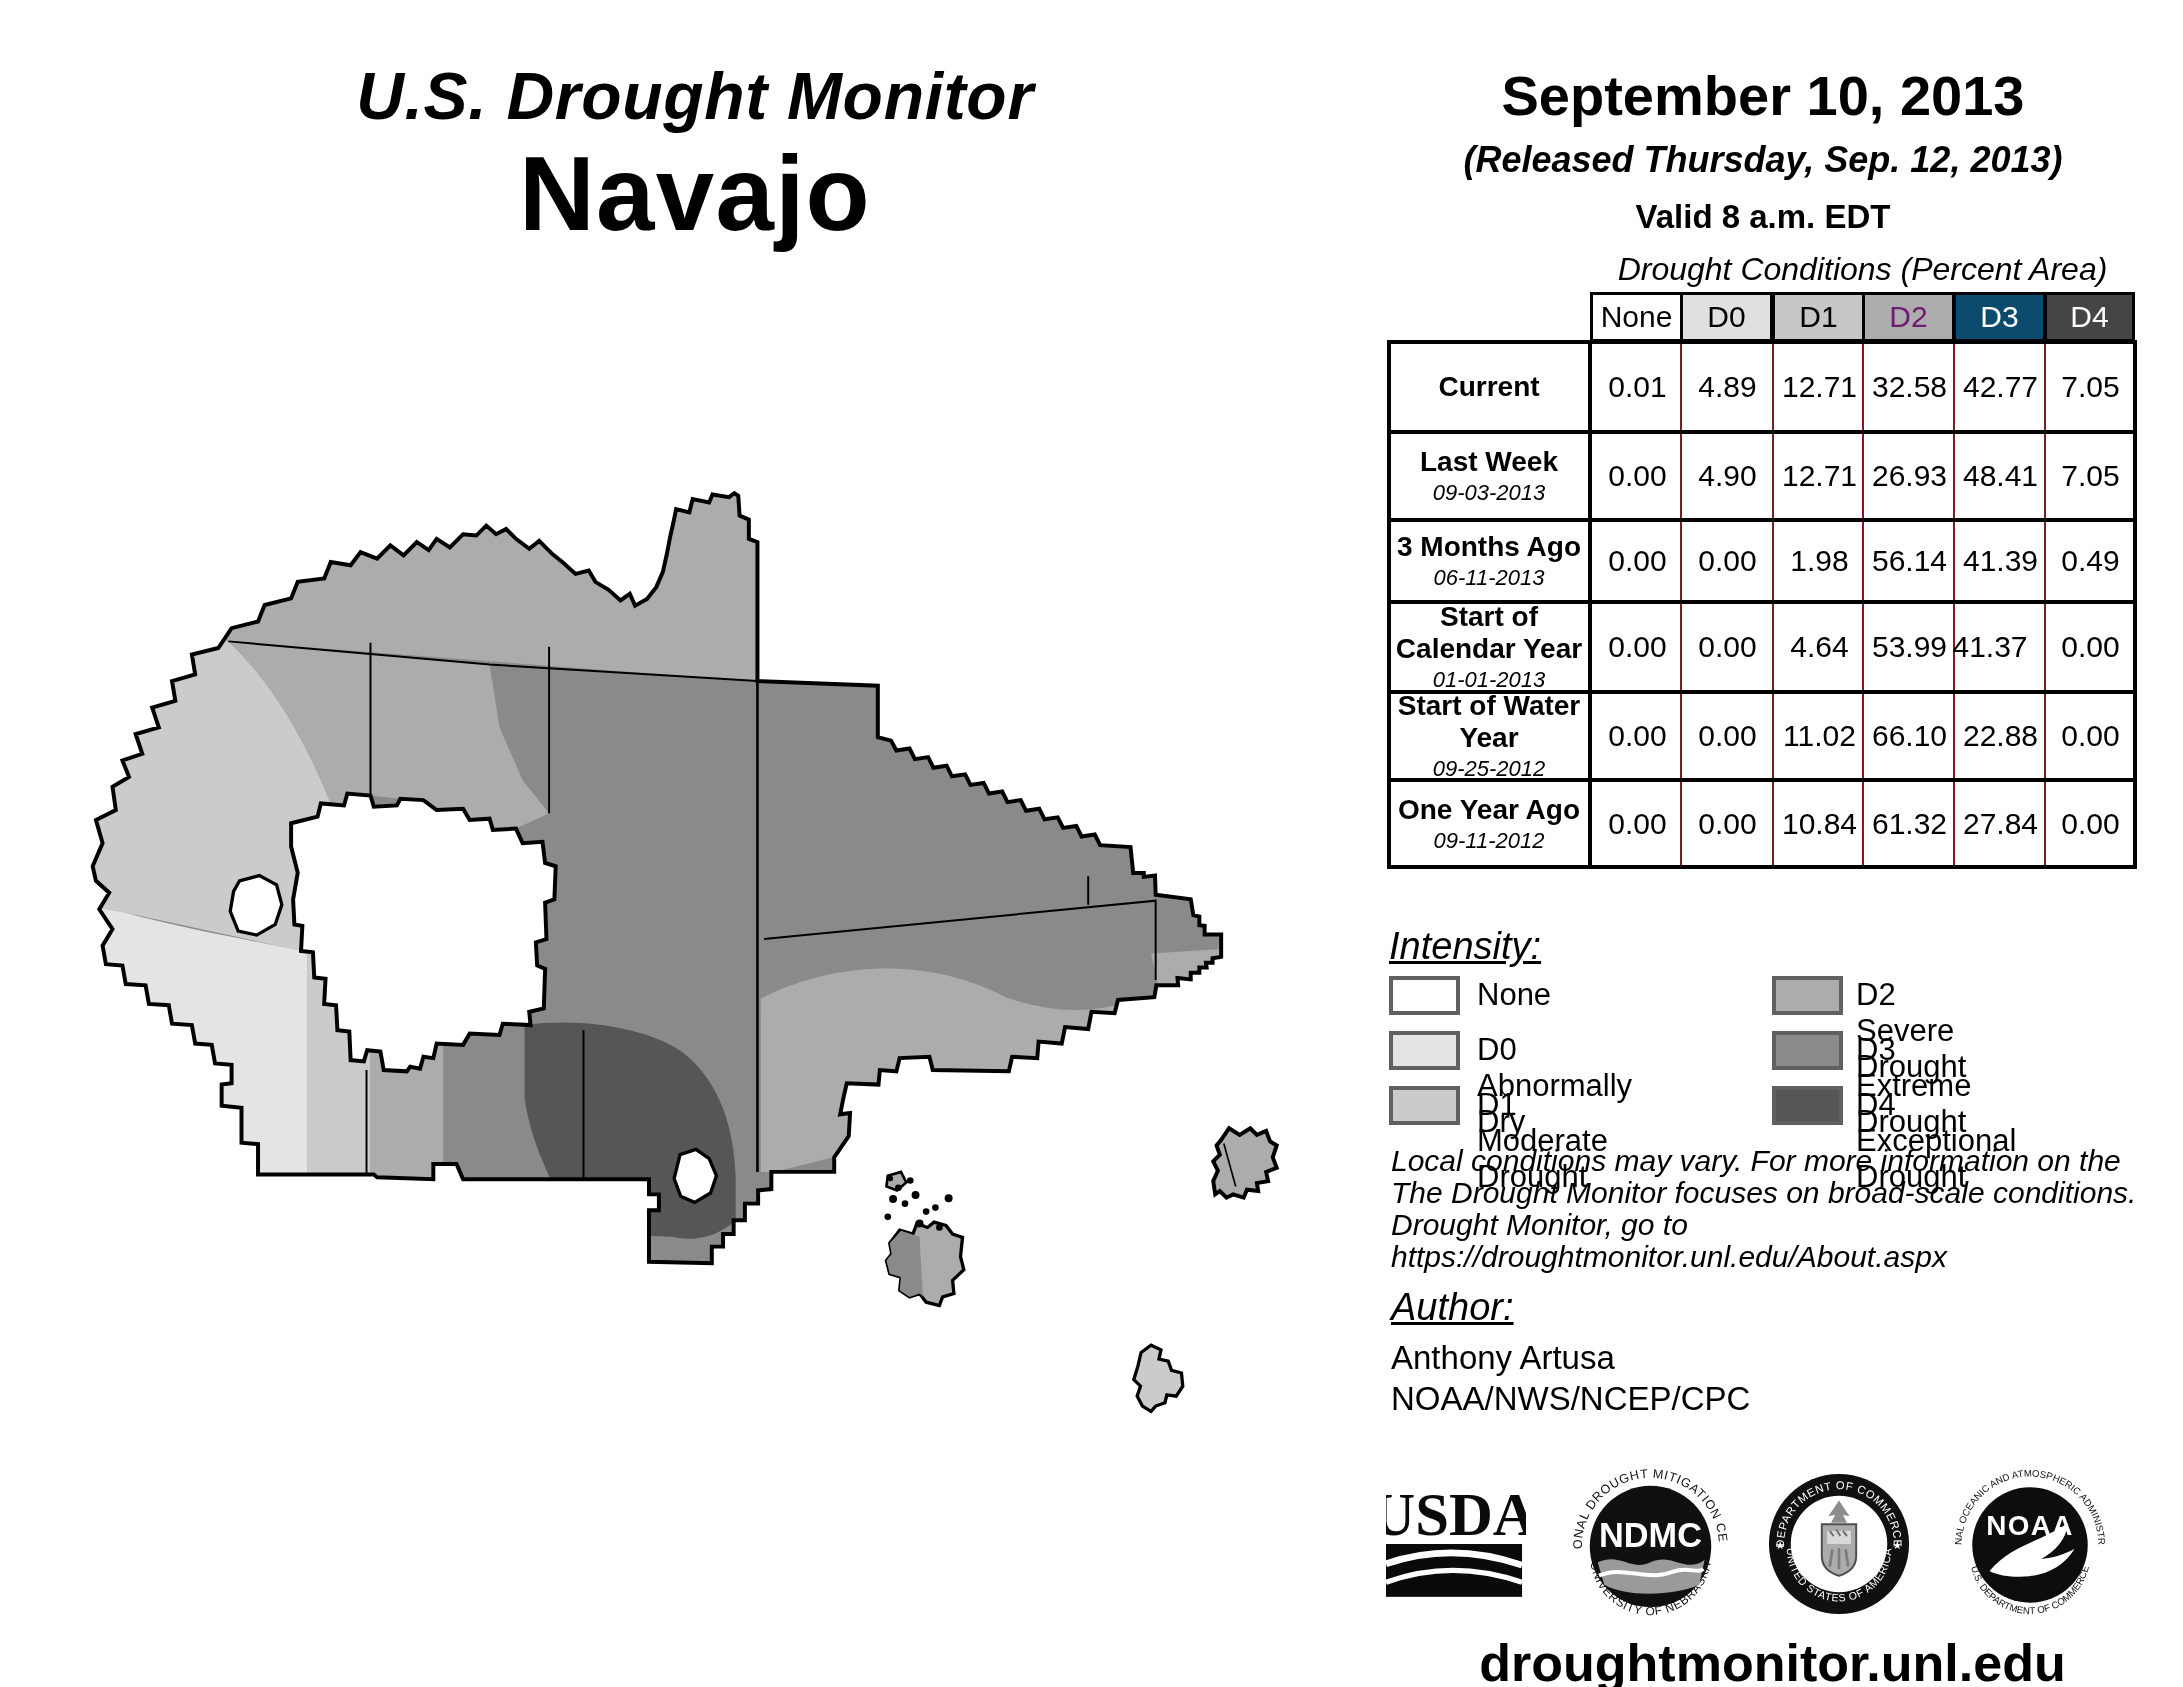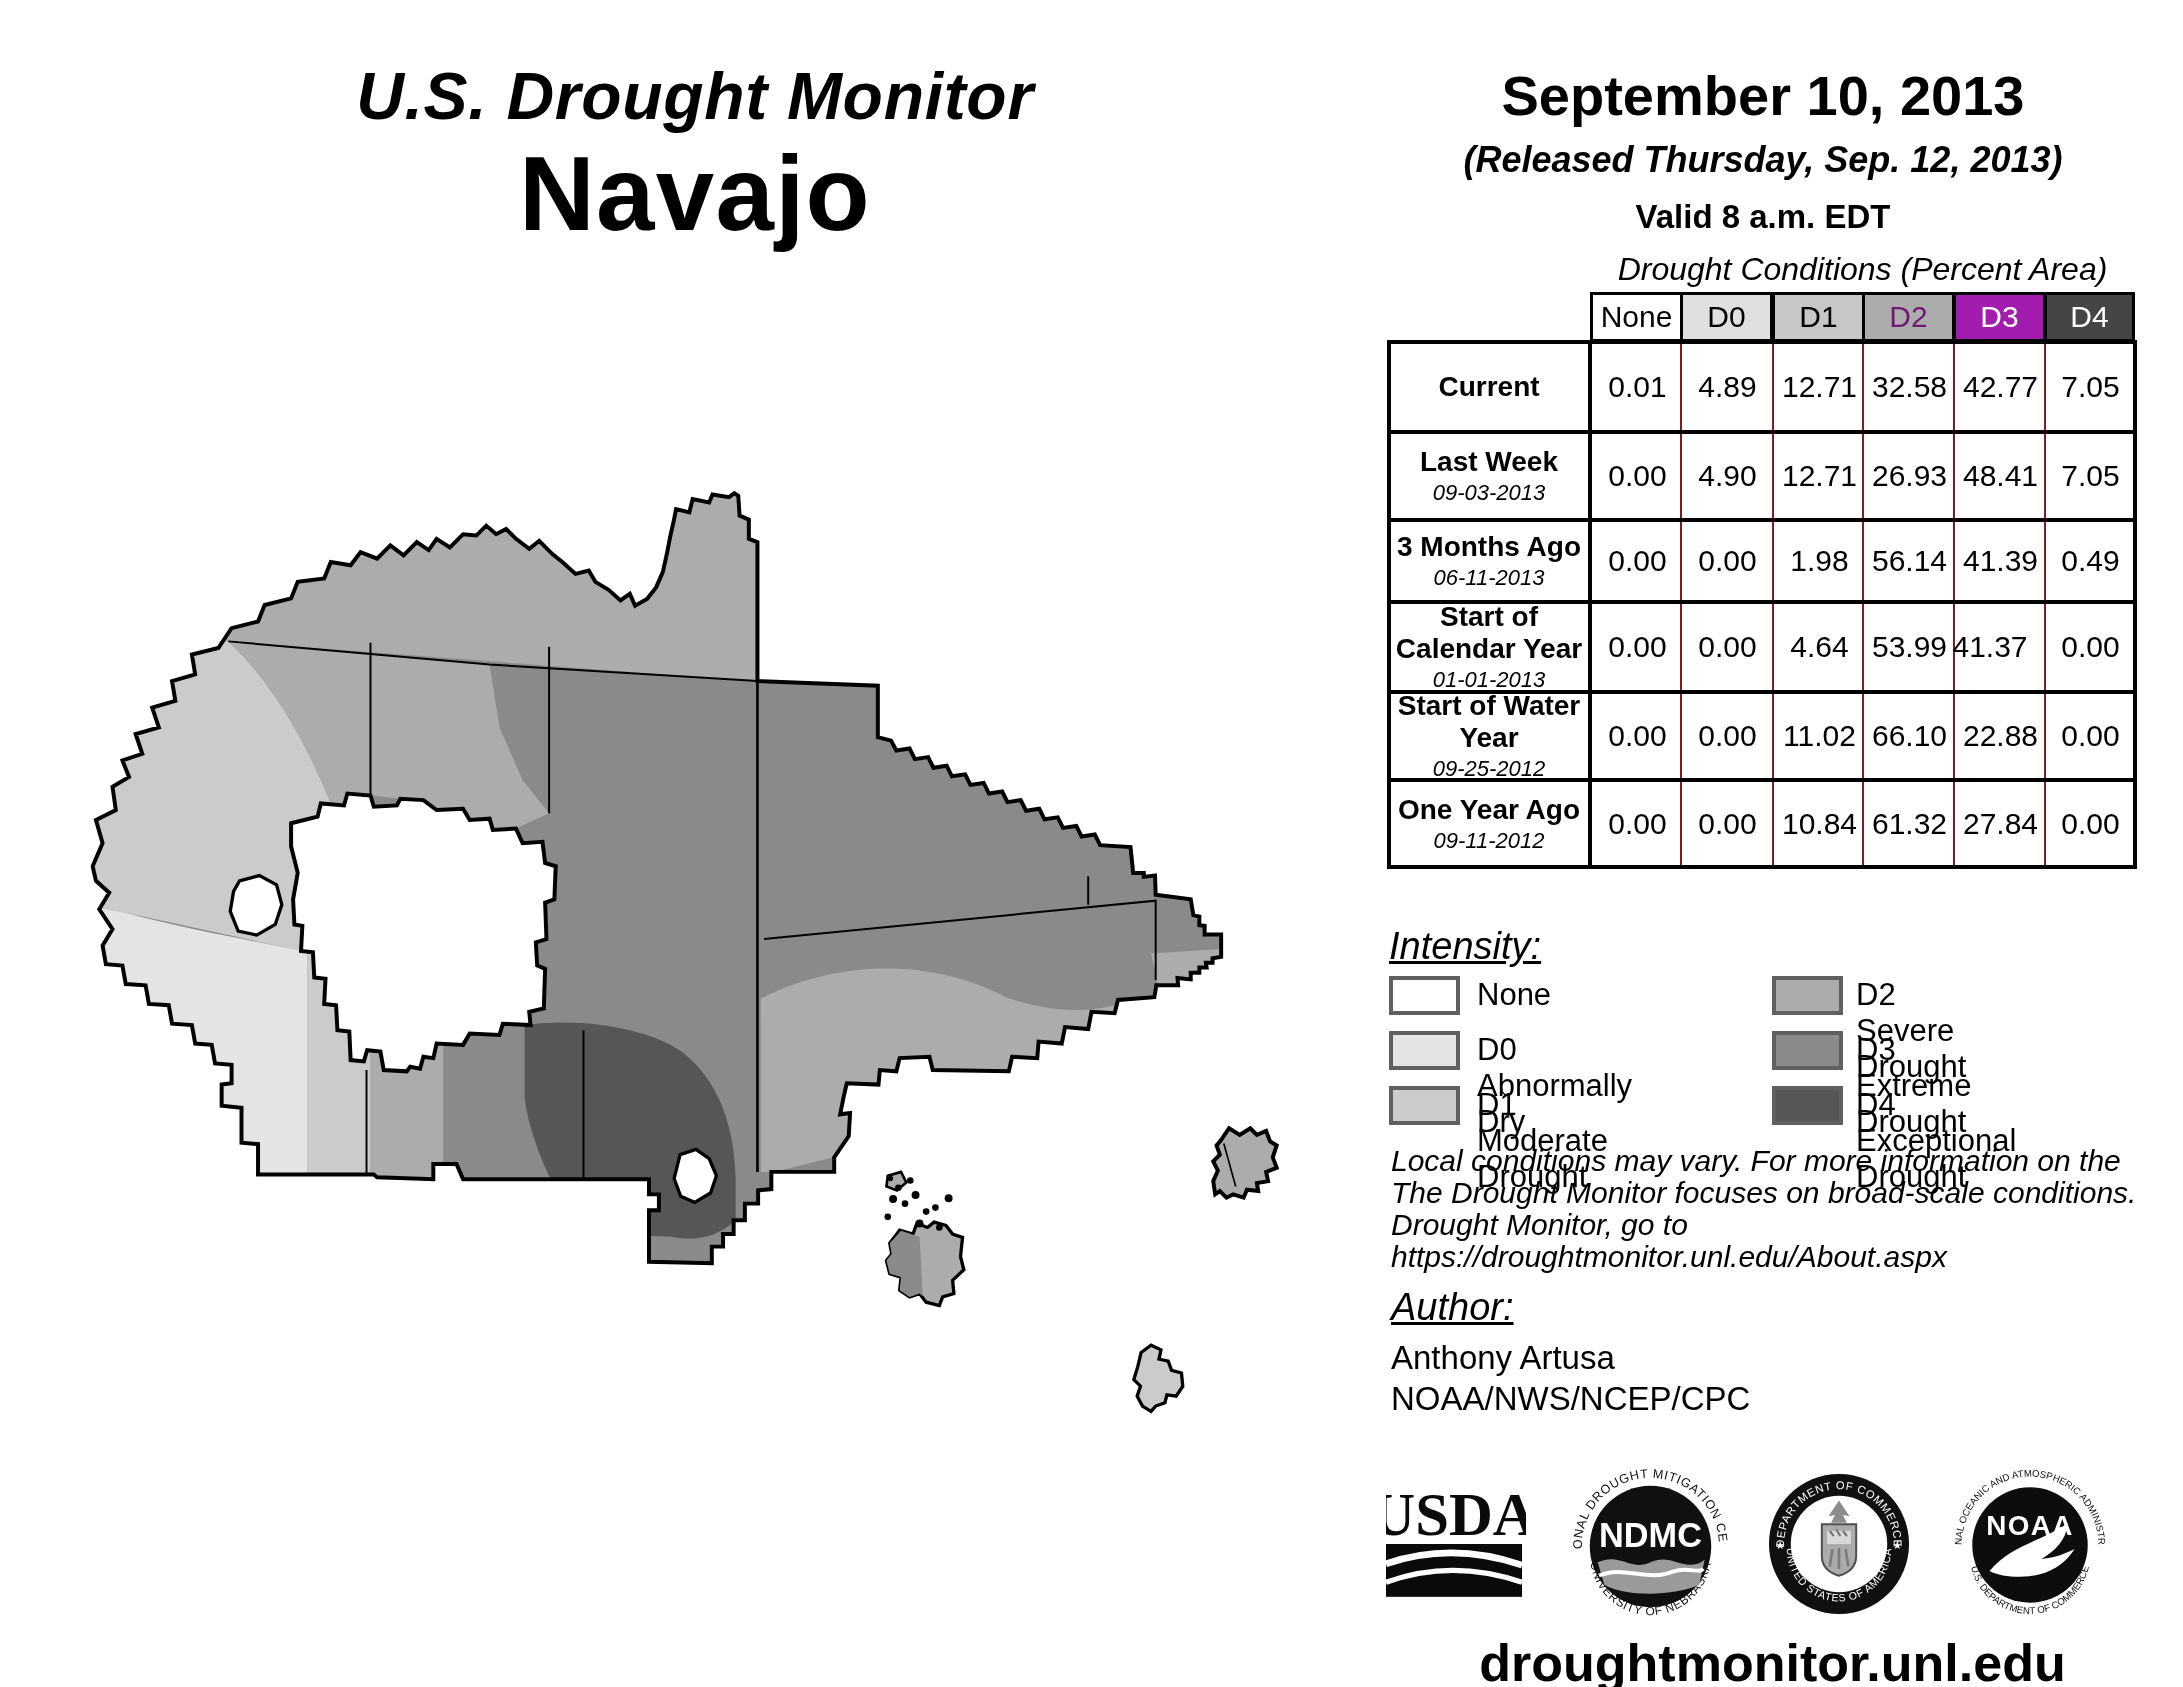--- a/index.html
+++ b/index.html
@@ -42,21 +42,21 @@
     <div class="date-valid">Valid 8 a.m. EDT</div>
   </div>
 
   <div class="abs ctr tbl-title" style="left:1590px;top:251px;width:545px;">Drought Conditions (Percent Area)</div>
 
   <div id="dm-table" class="abs" style="left:0;top:0;width:2183px;height:1687px;pointer-events:none;">
       <div class="cell hcell" style="left: 1590px; top: 292px; width: 93px; height: 50px; background: rgb(255, 255, 255); color: rgb(0, 0, 0);">None</div>
       <div class="cell hcell" style="left: 1680px; top: 292px; width: 93px; height: 50px; background: rgb(224, 224, 224); color: rgb(0, 0, 0);">D0</div>
       <div class="cell hcell" style="left: 1772px; top: 292px; width: 93px; height: 50px; background: rgb(199, 199, 199); color: rgb(0, 0, 0);">D1</div>
       <div class="cell hcell" style="left: 1862px; top: 292px; width: 93px; height: 50px; background: rgb(172, 172, 172); color: #701a75;">D2</div>
-      <div class="cell hcell" style="left: 1953px; top: 292px; width: 93px; height: 50px; background: #a21caf; color: rgb(255, 255, 255);">D3</div>
+      <div class="cell hcell" style="left: 1953px; top: 292px; width: 93px; height: 50px; background: #0c4a6e; color: rgb(255, 255, 255);">D3</div>
       <div class="cell hcell" style="left: 2044px; top: 292px; width: 91px; height: 50px; background: rgb(69, 69, 69); color: rgb(255, 255, 255);">D4</div>
       <div class="cell lcell" style="left: 1389px; top: 342px; width: 200px; height: 90px;">
         <div>Current</div>
       </div>
       <div class="cell vcell" style="left: 1590px; top: 342px; width: 93px; height: 90px;">0.01</div>
       <div class="cell vcell" style="left: 1680px; top: 342px; width: 93px; height: 90px;">4.89</div>
       <div class="cell vcell" style="left: 1772px; top: 342px; width: 93px; height: 90px;">12.71</div>
       <div class="cell vcell" style="left: 1862px; top: 342px; width: 93px; height: 90px;">32.58</div>
       <div class="cell vcell" style="left: 1953px; top: 342px; width: 93px; height: 90px;">42.77</div>
       <div class="cell vcell" style="left: 2044px; top: 342px; width: 91px; height: 90px;">7.05</div>

